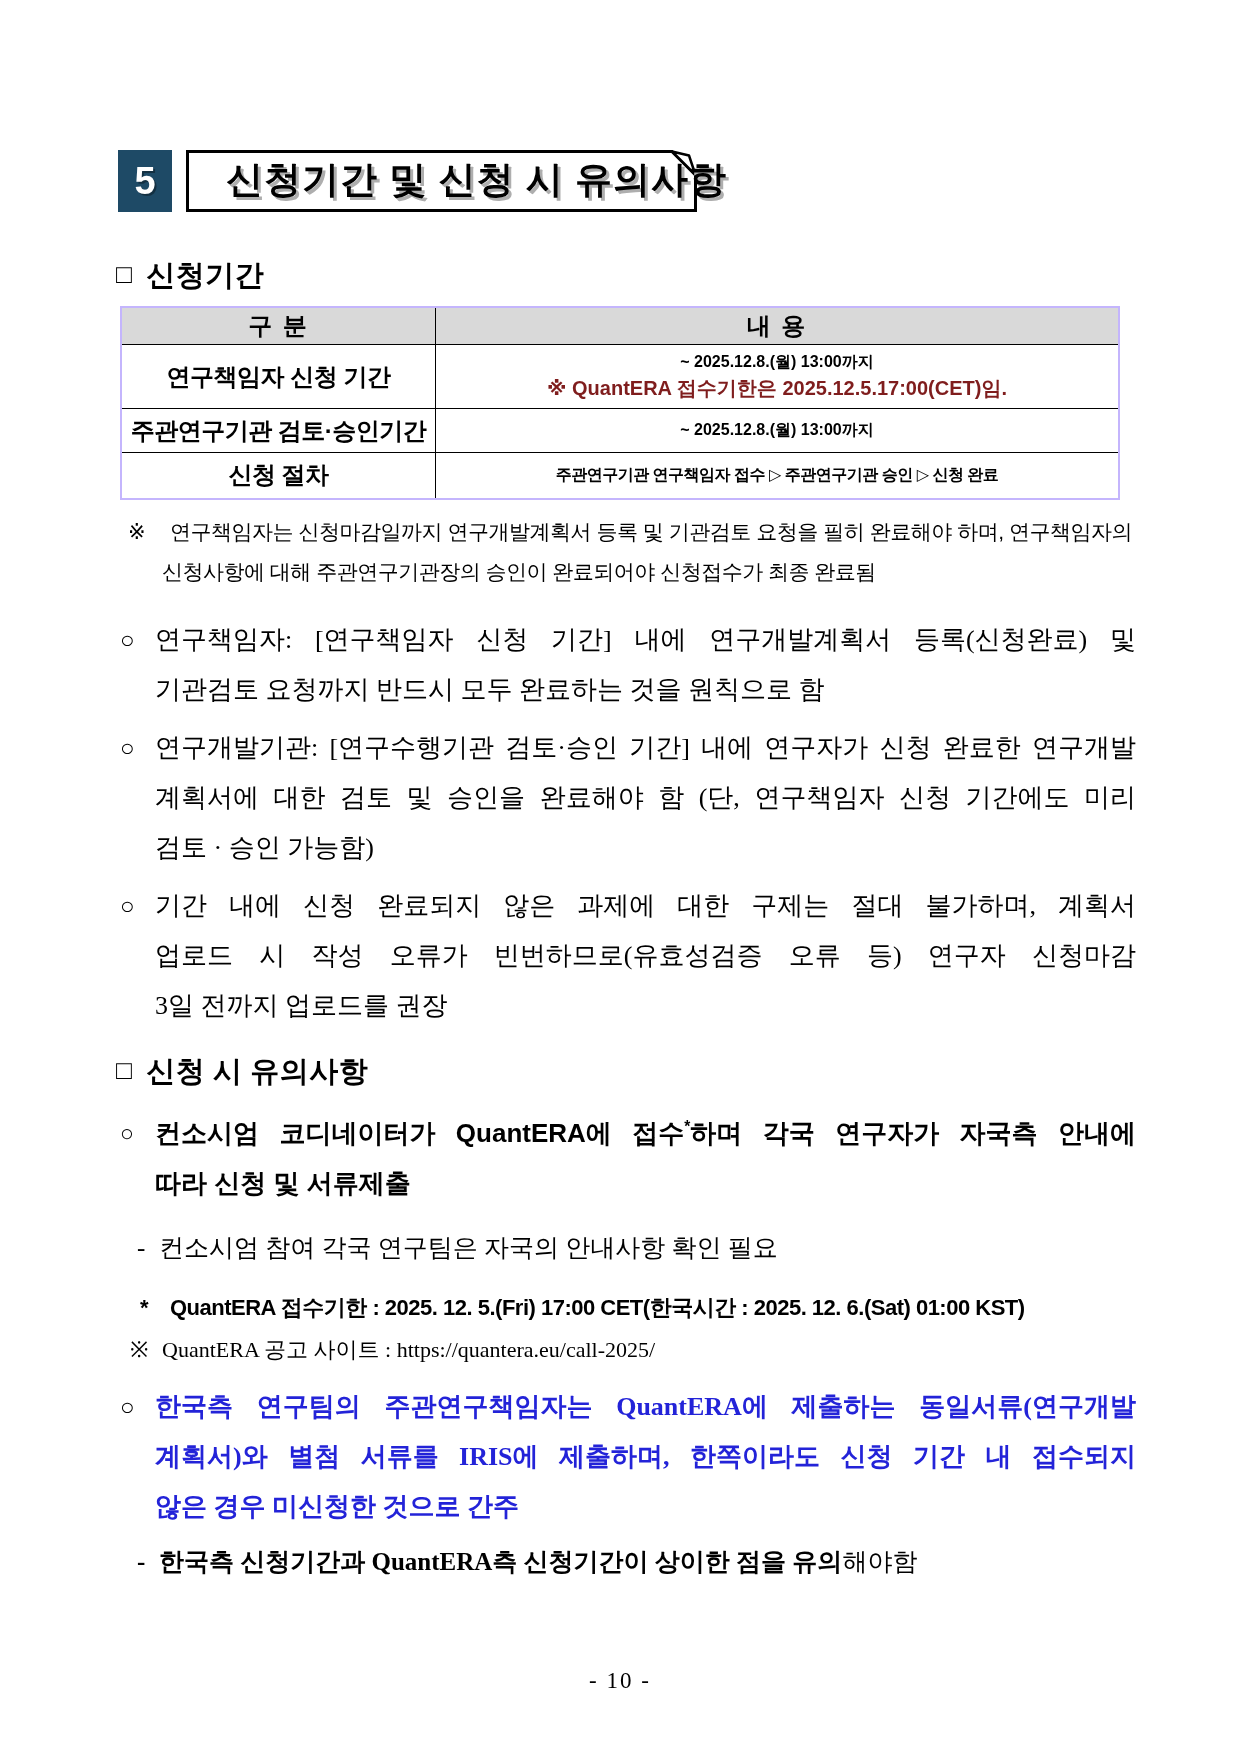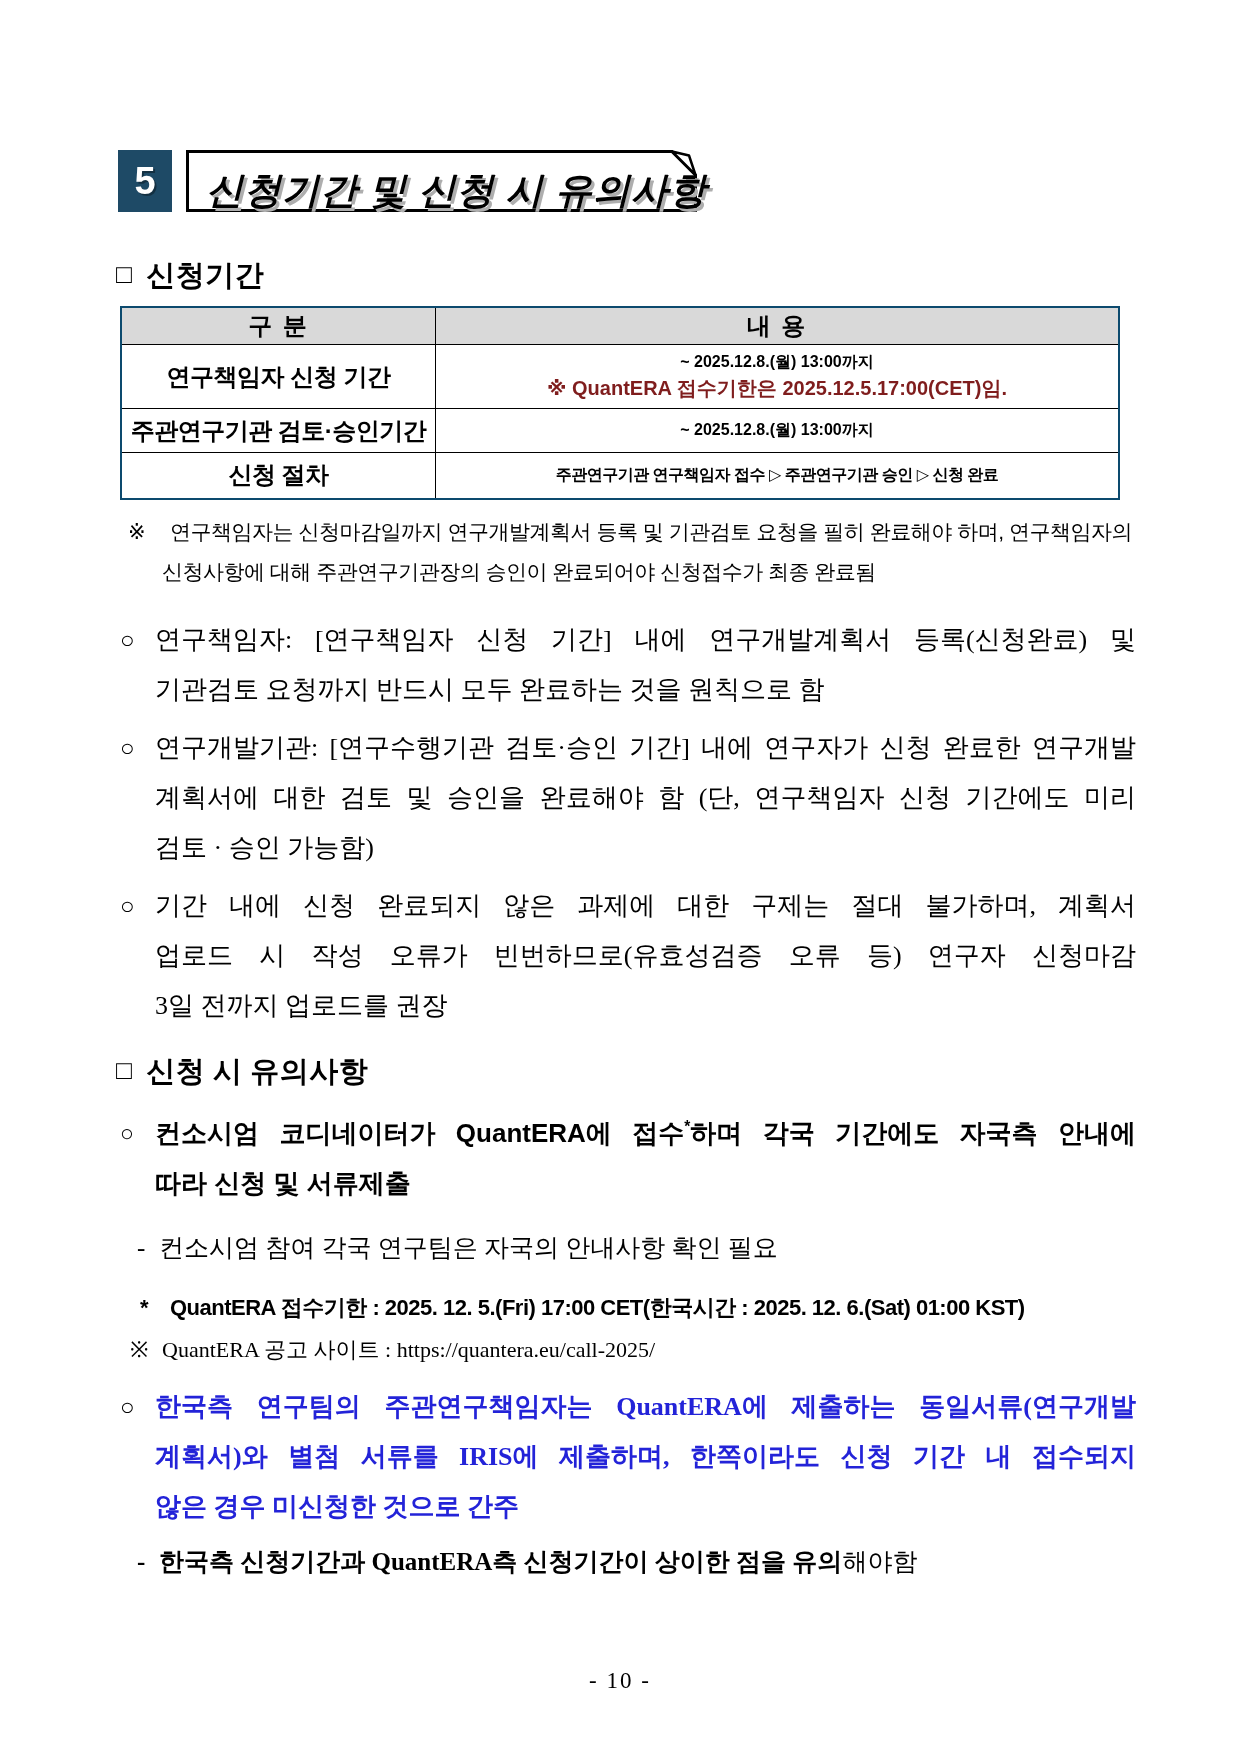--- a/index.html
+++ b/index.html
@@ -21,37 +21,36 @@
     background:#1E4A66;
     color:#fff;
     font-family:"Liberation Sans","DejaVu Sans",sans-serif;
     font-weight:bold;font-size:38px;
     display:flex;align-items:center;justify-content:center;
     text-shadow:2px 2px 0 rgba(0,0,0,.35);
   }
   .title-box{position:relative;width:511px;height:62px;margin-left:14px;}
   .title-box svg{position:absolute;top:0;left:0;}
   .title-text{
-    position:absolute;top:11px;left:0;width:486px;height:60px;
-    display:flex;align-items:center;padding-left:20px;
+    position:absolute;top:0;left:0;width:486px;height:60px;
+    display:flex;align-items:center;padding-left:40px;
     font-family:"Liberation Sans","DejaVu Sans",sans-serif;
     font-weight:bold;font-size:37px;letter-spacing:1px;
     text-shadow:3px 3px 0 #aeaeae;
     white-space:nowrap;
-    font-style:italic;
   }
 
   
   .h2{display:flex;align-items:center;font-size:29px;font-weight:bold;letter-spacing:.5px;}
   .h2 .sq{font-size:26px;font-weight:normal;margin-right:14px;transform:translateY(-1px);}
 
   
   .tbl{
     top:306px;left:120px;width:1000px;
-    border:2px solid #0c4a6e;
+    border:2px solid #c4b5fd;
     border-collapse:collapse;
     font-family:"Liberation Sans","DejaVu Sans",sans-serif;
     table-layout:fixed;
   }
   .tbl td,.tbl th{border:1px solid #000;padding:0;vertical-align:middle;text-align:center;}
   .tbl .c1{width:313px;}
   .tbl th{background:#D9D9D9;height:36px;font-size:24px;font-weight:bold;letter-spacing:2px;}
   .tbl .lab{font-size:24px;font-weight:bold;letter-spacing:-0.5px;}
   .tbl .val{font-size:16px;font-weight:bold;}
   .row1{height:64px;}
@@ -178,21 +177,21 @@
 
   <div class="abs h2" style="top:1052px;left:116px;">
     <span class="sq">□</span>
     <span>신청 시 유의사항</span>
   </div>
 
   <div class="abs bullets" style="top:1108px;">
     <div class="bullet boldsans">
       <span class="mk">○</span>
       <div class="bl">
-        <div class="jl"><span>컨소시엄 코디네이터가 QuantERA에 접수</span><sup class="ast">*</sup><span>하며 각국 기간에도 자국측 안내에</span></div>
+        <div class="jl"><span>컨소시엄 코디네이터가 QuantERA에 접수</span><sup class="ast">*</sup><span>하며 각국 연구자가 자국측 안내에</span></div>
         <div>따라 신청 및 서류제출</div>
       </div>
     </div>
   </div>
 
   <div class="abs sub" style="top:1228px;left:137px;width:998px;">
     <span class="mk">-</span>
     <span>컨소시엄 참여 각국 연구팀은 자국의 안내사항 확인 필요</span>
   </div>
 

